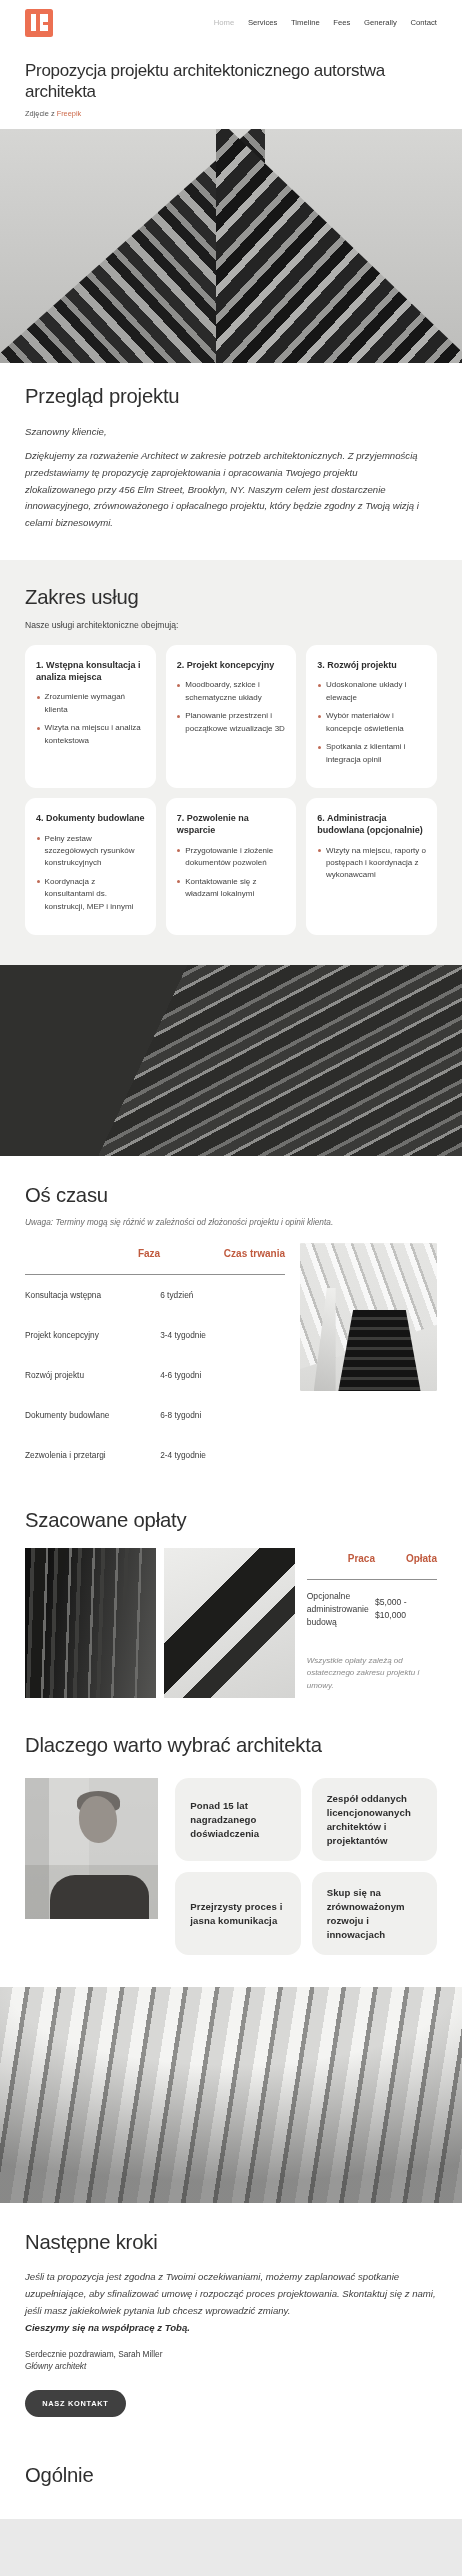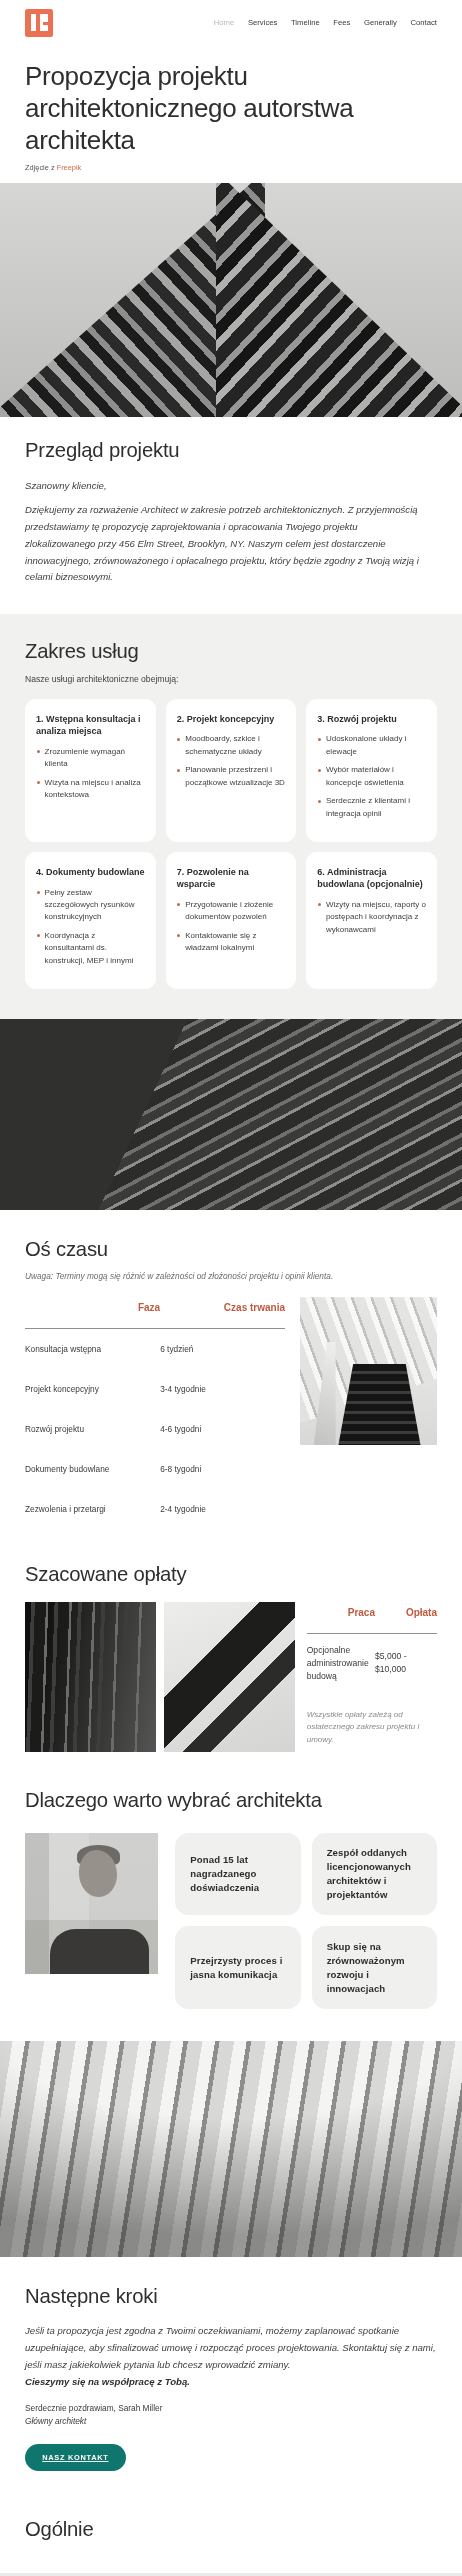--- a/index.html
+++ b/index.html
@@ -12,21 +12,21 @@
   .header { display:flex; align-items:center; justify-content:space-between; padding:8.6px 25px 6.2px 25px; }
   .logo { width:28px; height:28px; background:#ec7052; border-radius:2.5px; position:relative; flex:0 0 auto; }
   .logo .bar-v { position:absolute; left:5.5px; top:5.5px; width:5px; height:17.3px; background:#fff; }
   .logo .bar-r { position:absolute; right:5.5px; top:5.5px; width:8px; height:17.3px; background:#fff; }
   .logo .notch { position:absolute; right:5.5px; top:13px; width:5px; height:3.1px; background:#ec7052; }
   .nav { display:flex; gap:13.6px; font-size:7.7px; color:#3a3a3a; }
   .nav a { text-decoration:none; color:#3a3a3a; cursor:pointer; }
   .nav a.current { color:#b9b9b9; }
 
   
-  h1 { font-size:26px; line-height:1.23; font-weight:400; letter-spacing:-0.3px; color:#2f2f2f; margin:18.5px 0 6.2px 0; }
+  h1 { font-size:17px; line-height:1.23; font-weight:400; letter-spacing:-0.3px; color:#2f2f2f; margin:18.5px 0 6.2px 0; }
   .credit { font-size:7.4px; color:#555; margin-bottom:11px; }
   .credit a { color:#cd6a4b; text-decoration:none; }
 
   .photo { position:relative; overflow:hidden; }
   .hero-photo { width:462px; height:234px; background:linear-gradient(180deg,#d6d6d4 0%,#c7c7c5 60%,#bdbdbb 100%); }
   .hero-photo .left-wing { position:absolute; left:-25px; bottom:-12.3px; width:290px; height:259px;
       background:repeating-linear-gradient(47deg,#1c1c1c 0 10px,#8d8d8b 10px 16px,#2a2a2a 16px 27px,#a5a5a3 27px 35px);
       clip-path:polygon(100% 0, 0 100%, 100% 100%); }
   .hero-photo .right-wing { position:absolute; right:-25px; bottom:-12.3px; width:271px; height:259px;
       background:repeating-linear-gradient(-47deg,#161616 0 11px,#979795 11px 17.3px,#242424 17.3px 30px,#b0b0ae 30px 37px);
@@ -103,22 +103,22 @@
       background:repeating-linear-gradient(105deg,#f4f4f2 0 10px,#8e8e8c 10px 13.6px,#d8d8d6 13.6px 25px);
       border-radius:45% 55% 40% 60% / 60% 40% 65% 35%; transform:rotate(-6deg) scale(1.25); }
   .wave-photo .shade { position:absolute; inset:0; background:radial-gradient(120% 90% at 50% 0%, transparent 40%, rgba(40,40,40,.45) 100%); }
 
   
   .next { padding:28px 25px 31px 25px; }
   .next p.lead { font-style:italic; font-size:9.6px; line-height:1.75; color:#3f3f3f; margin-top:15px; }
   .next p.closing { font-style:italic; font-weight:700; font-size:9.6px; color:#2f2f2f; margin-top:2.5px; }
   .next .sig { font-size:8.3px; color:#3a3a3a; margin-top:16px; }
   .next .role { font-size:8.3px; font-style:italic; color:#3a3a3a; margin-top:2.5px; }
-  .btn { display:inline-block; margin-top:18.5px; background:#0f766e; color:#fff; font-weight:700; font-size:7.4px;
-      letter-spacing:0.7px; padding:9.2px 17.3px; border-radius:17.3px; border:none; cursor:pointer; font-family:inherit;text-decoration:underline; }
+  .btn { display:inline-block; margin-top:18.5px; background:#404040; color:#fff; font-weight:700; font-size:7.4px;
+      letter-spacing:0.7px; padding:9.2px 17.3px; border-radius:17.3px; border:none; cursor:pointer; font-family:inherit; }
 
   
   .general { padding:16px 25px 32px 25px; }
 </style>
 </head>
 <body>
 
 <div class="page">
 
   <div class="header">
@@ -170,21 +170,21 @@
         <ul class="dots">
           <li>Moodboardy, szkice i schematyczne układy</li>
           <li>Planowanie przestrzeni i początkowe wizualizacje 3D</li>
         </ul>
       </div>
       <div class="svc-card">
         <h3>3. Rozwój projektu</h3>
         <ul class="dots">
           <li>Udoskonalone układy i elewacje</li>
           <li>Wybór materiałów i koncepcje oświetlenia</li>
-          <li>Serdecznie z klientami i integracja opinii</li>
+          <li>Spotkania z klientami i integracja opinii</li>
         </ul>
       </div>
     </div>
     <div class="cards-grid">
       <div class="svc-card">
         <h3>4. Dokumenty budowlane</h3>
         <ul class="dots">
           <li>Pełny zestaw szczegółowych rysunków konstrukcyjnych</li>
           <li>Koordynacja z konsultantami ds. konstrukcji, MEP i innymi</li>
         </ul>

